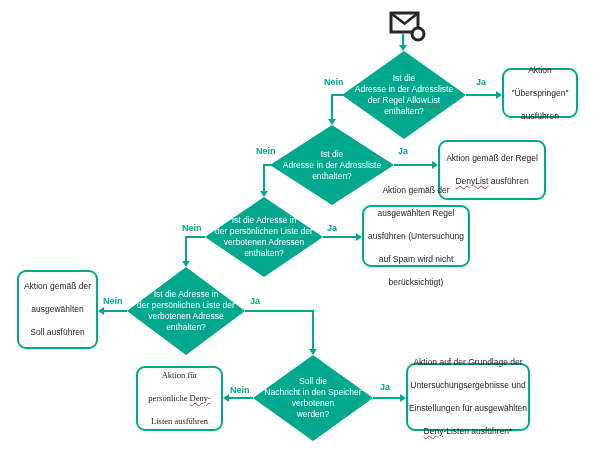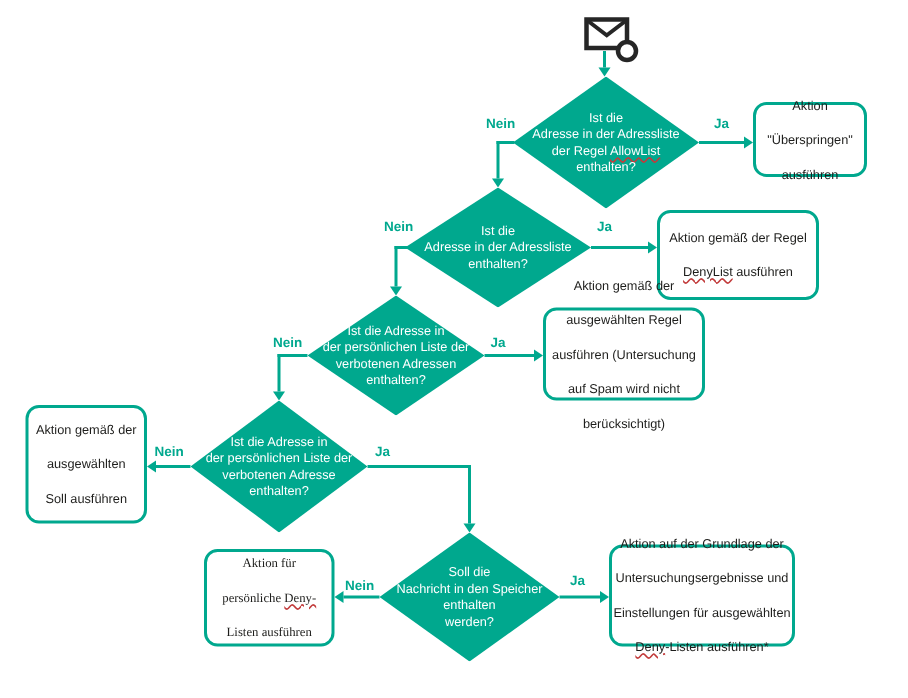--- a/index.html
+++ b/index.html
@@ -140,21 +140,21 @@
     <div class="line">Aktion gemäß der</div>
     <div class="line">ausgewählten</div>
     <div class="line">Soll ausführen</div>
   </div>
 
   <div class="diamond" style="left:253px;top:355px;width:120px;height:86px;">
     <div class="bg"></div>
     <div class="txt">
       <div class="line">Soll die</div>
       <div class="line">Nachricht in den Speicher</div>
-      <div class="line">enthalten</div>
+      <div class="line">verbotenen</div>
       <div class="line">werden?</div>
     </div>
   </div>
 
   <div class="hl" style="left:229px;top:397px;width:24px;"></div>
   <div class="ar l" style="left:223px;top:394px;"></div>
   <div class="lbl" style="left:230px;top:385px;">Nein</div>
 
   <div class="hl" style="left:373px;top:397px;width:27px;"></div>
   <div class="ar r" style="left:400px;top:394px;"></div>

